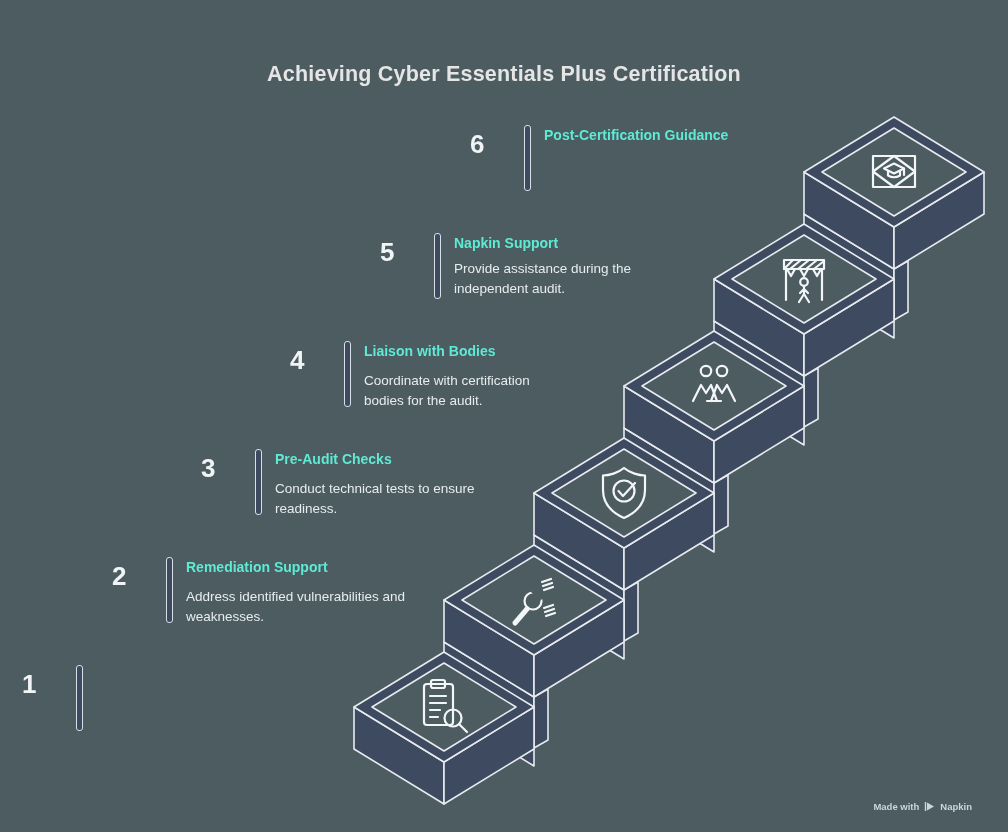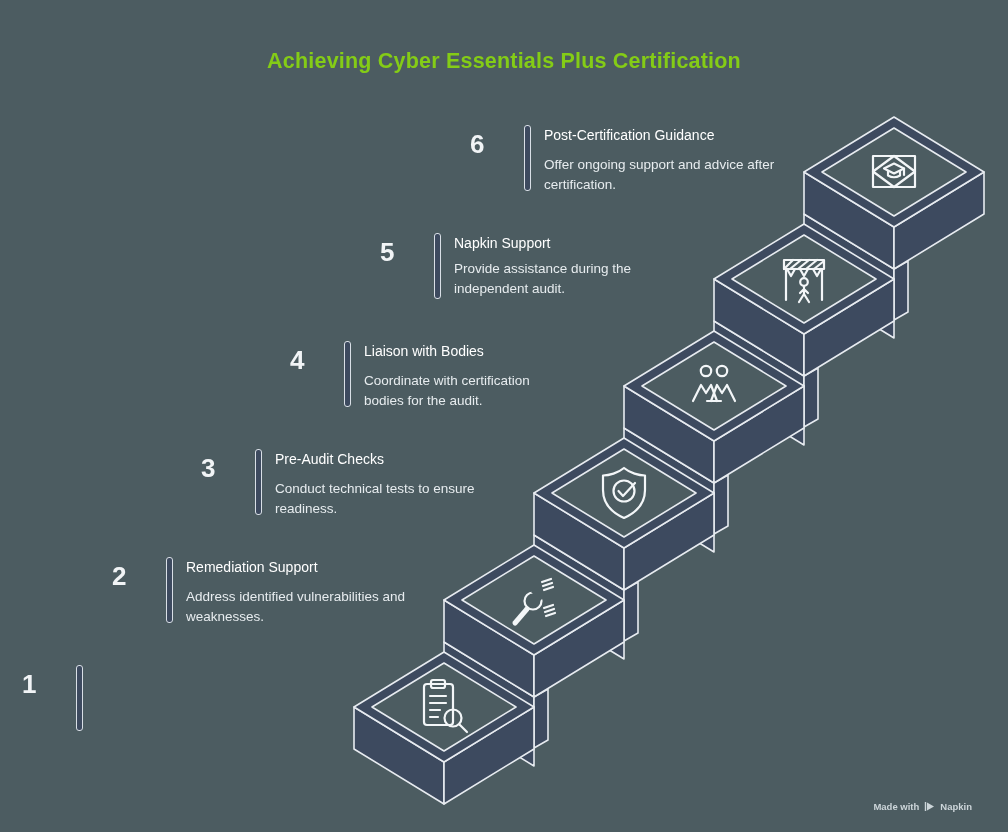--- a/index.html
+++ b/index.html
@@ -3,41 +3,41 @@
 <meta charset="utf-8">
 <style>
   html,body{margin:0;padding:0;}
   body{
     width:1008px;height:832px;position:relative;overflow:hidden;
     background:#4c5c61;
     font-family:"Liberation Sans", sans-serif;
     -webkit-font-smoothing:antialiased;
   }
   .page-title{
-    position:absolute;left:0;right:0;top:49px;margin:0;
+    position:absolute;left:0;right:0;top:49px;margin:13px;
     text-align:center;font-size:21.5px;font-weight:bold;
-    color:#84cc16;letter-spacing:.2px;
+    color:#e5e5e5;letter-spacing:.2px;
   }
   svg.stairs{position:absolute;left:0;top:0;}
   .face{fill:#3d4a5f;stroke:#e7ebf0;stroke-width:1.6;stroke-linejoin:round;}
   .inner{fill:#4c5c61;stroke:#e7ebf0;stroke-width:1.6;stroke-linejoin:round;}
   .ic{fill:none;stroke:#f3f6f8;stroke-width:2.2;stroke-linecap:round;stroke-linejoin:round;}
   .step-block{position:absolute;display:flex;align-items:flex-start;}
   .step-num{
     width:34px;flex:0 0 auto;margin-top:6px;
     font-size:26px;font-weight:bold;color:#f1f4f6;line-height:1;
   }
   .step-bar{
     flex:0 0 auto;width:7px;height:66px;margin-left:20px;
     background:#3d4a5f;border:1.5px solid #d9dfe6;border-radius:3px;
     box-sizing:border-box;
   }
   .step-txt{margin-left:13px;}
   .step-title{
-    margin:2px 0 0 0;font-size:14px;font-weight:normal;color:#ffffff;
+    margin:2px 0 0 0;font-size:14px;font-weight:bold;color:#5eead4;
   }
   .step-desc{
     margin:12px 0 0 0;font-size:13.5px;line-height:1.45;color:#e7ecef;
   }
   .watermark{
     position:absolute;right:36px;bottom:20px;
     display:flex;align-items:center;gap:5px;
     font-size:9.5px;font-weight:600;color:#ccd5d9;text-decoration:none;
   }
   .watermark svg{display:block;}
@@ -184,21 +184,20 @@
     <h3 class="step-title">Napkin Support</h3>
     <p class="step-desc" style="max-width:218px;margin-top:8px;">Provide assistance during the independent audit.</p>
   </div>
 </div>
 
 <div class="step-block" style="left:470px;top:125px;">
   <div class="step-num">6</div>
   <div class="step-bar"></div>
   <div class="step-txt">
     <h3 class="step-title">Post-Certification Guidance</h3>
-    <p class="step-desc" style="max-width:242px;">Offer ongoing support and advice after certification.</p>
   </div>
 </div>
 
 <div class="watermark">
   <span>Made with</span>
   <svg width="11" height="11" viewBox="0 0 11 11">
     <path d="M1.5 1 L1.5 10" stroke="#ccd5d9" stroke-width="1.4" fill="none"></path>
     <path d="M3 1.5 L10 5.5 L3 9.5 Z" fill="#ccd5d9"></path>
   </svg>
   <span>Napkin</span>

